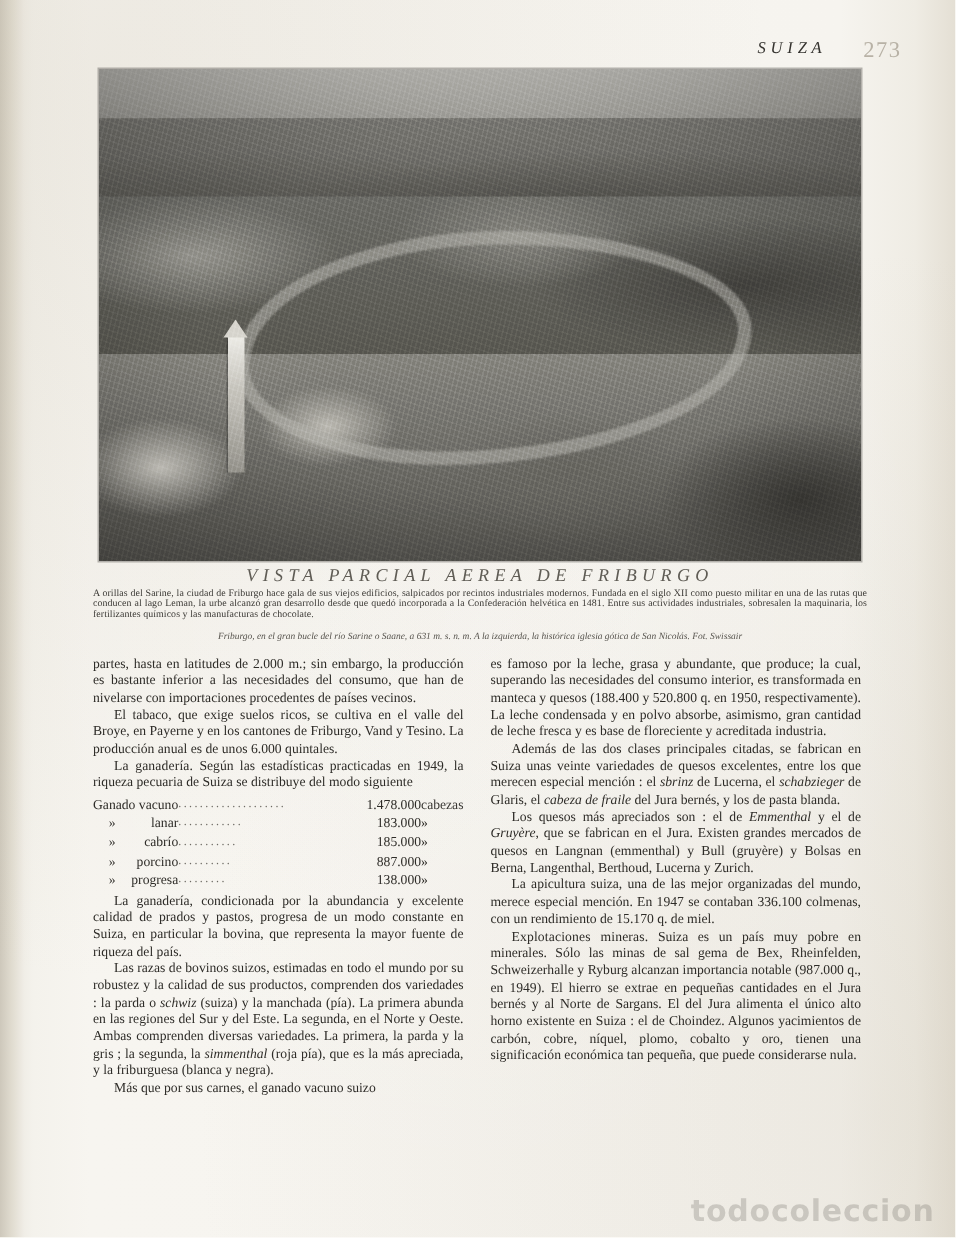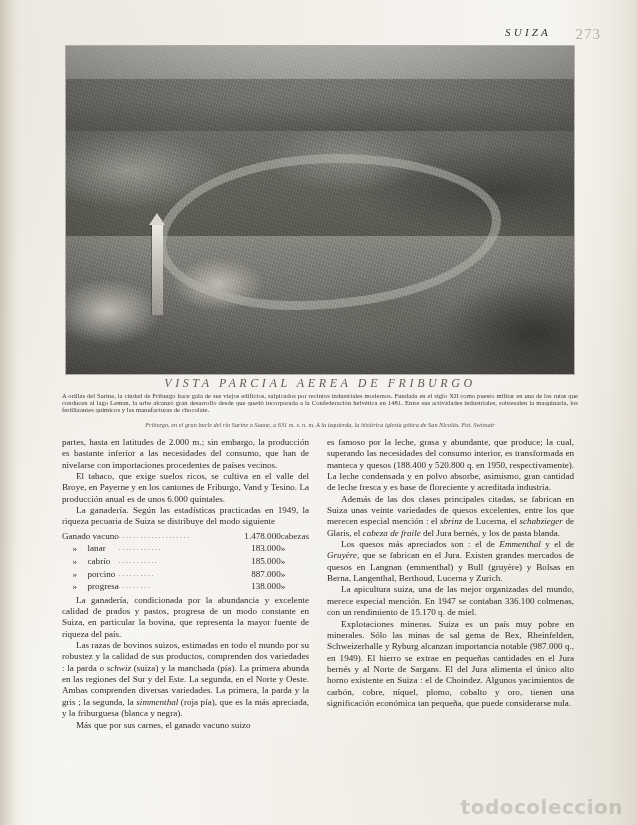--- a/index.html
+++ b/index.html
@@ -223,21 +223,21 @@
   
   table.stock {
     width: 100%;
     border-collapse: collapse;
     font-size: 9.1px;
     line-height: 12.6px;
     margin: 2px 0 2px 0;
   }
   table.stock td { padding: 0; white-space: nowrap; vertical-align: bottom; }
   td.sp    { width: 30px; text-align: center; color: #3a3834; }
-  td.lbl   { text-align: left; }
+  td.lbl   { text-align: right; }
   td.dots  {
     width: 100%;
     overflow: hidden;
     color: #6d6a63;
     letter-spacing: 1.6px;
     font-size: 8px;
     padding: 0 2px 1px 2px;
   }
   td.num   { text-align: right; white-space: nowrap; padding-left: 3px; }
   td.unit  { text-align: left; padding-left: 5px; }

